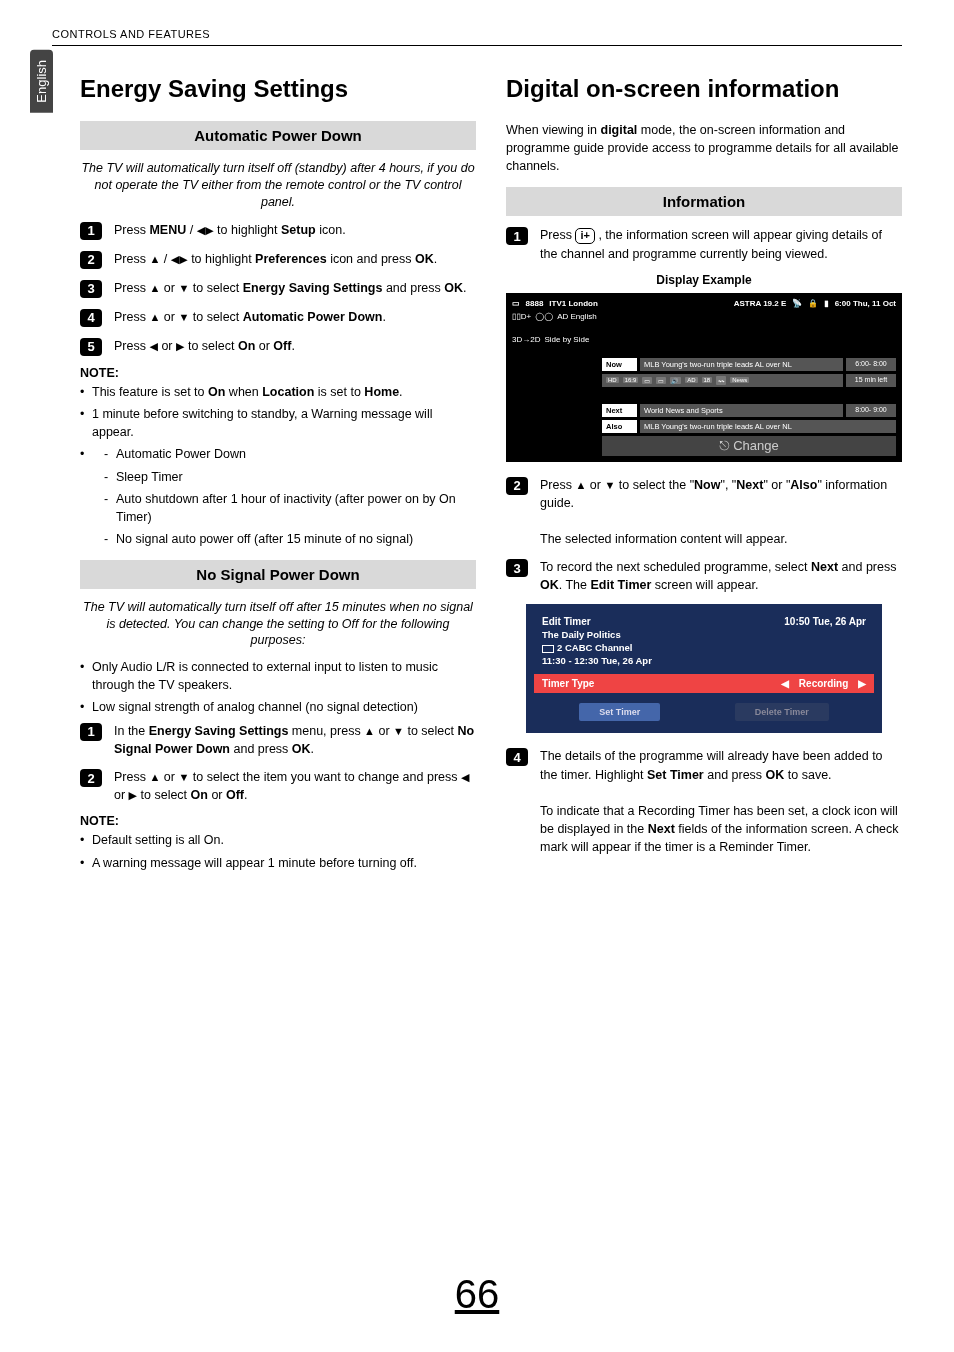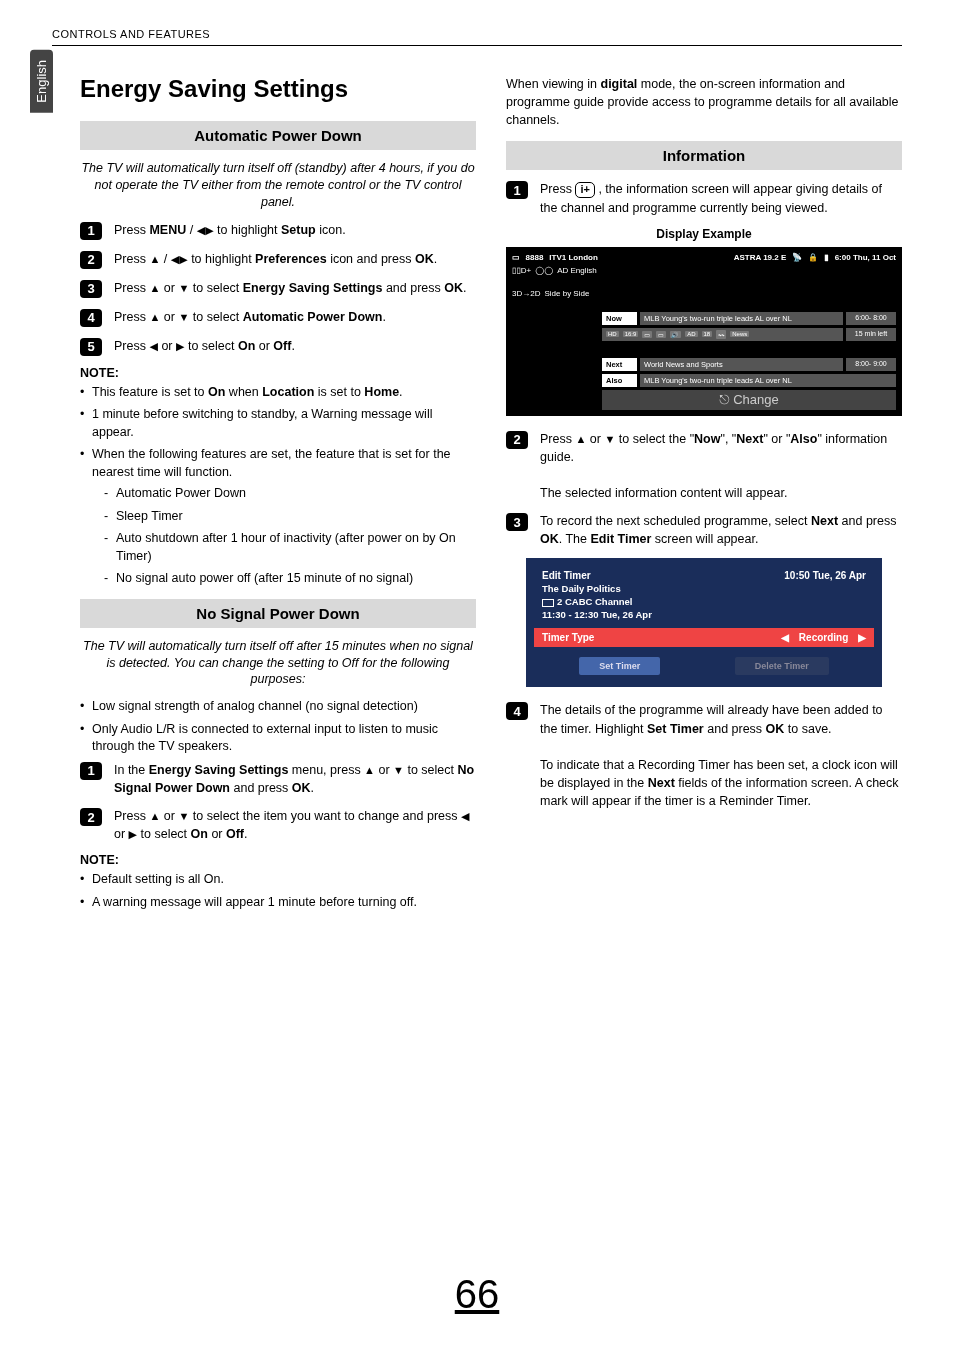--- a/index.html
+++ b/index.html
@@ -339,37 +339,36 @@
       </span>
     </div>
 
     <p class="note-label">NOTE:</p>
     <ul class="bullet">
       <li>
         <span>This feature is set to </span><b>On</b><span> when </span><b>Location</b><span> is set to </span><b>Home</b><span>.</span>
       </li>
       <li>1 minute before switching to standby, a Warning message will appear.</li>
       <li>
-        <span>When the following features are set, the feature that is set for the nearest time will function.</span>
         <ul class="dash">
           <li>Automatic Power Down</li>
           <li>Sleep Timer</li>
           <li>Auto shutdown after 1 hour of inactivity (after power on by On Timer)</li>
           <li>No signal auto power off (after 15 minute of no signal)</li>
         </ul>
       </li>
     </ul>
 
     <div class="spacer-top"></div>
     <div class="subheading-bar">No Signal Power Down</div>
     <p class="intro-italic">The TV will automatically turn itself off after 15 minutes when no signal is detected. You can change the setting to Off for the following purposes:</p>
 
     <ul class="bullet">
+      <li>Only Audio L/R is connected to external input to listen to music through the TV speakers.</li>
       <li>Low signal strength of analog channel (no signal detection)</li>
-      <li>Only Audio L/R is connected to external input to listen to music through the TV speakers.</li>
     </ul>
 
     <div class="step">
       <span class="step-num">1</span>
       <span class="step-text">
         <span>In the </span><b>Energy Saving Settings</b><span> menu, press </span><span class="arrow">▲</span><span> or </span><span class="arrow">▼</span><span> to select </span><b>No Signal Power Down</b><span> and press </span><b>OK</b><span>.</span>
       </span>
     </div>
 
     <div class="step">
@@ -380,20 +379,21 @@
     </div>
 
     <p class="note-label">NOTE:</p>
     <ul class="bullet">
       <li>Default setting is all On.</li>
       <li>A warning message will appear 1 minute before turning off.</li>
     </ul>
   </div>
 
   <div class="col">
+    <h1>Digital on-screen information</h1>
 
     <p class="body-para">
       <span>When viewing in </span><b>digital</b><span> mode, the on-screen information and programme guide provide access to programme details for all available channels.</span>
     </p>
 
     <div class="subheading-bar">Information</div>
 
     <div class="step">
       <span class="step-num">1</span>
       <span class="step-text">

